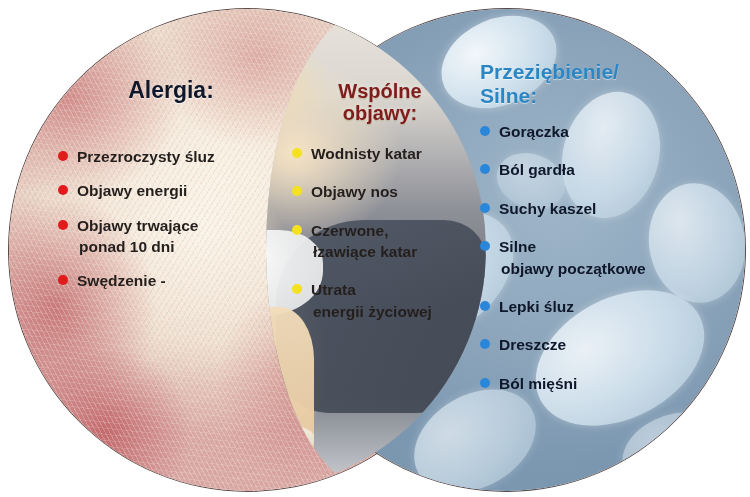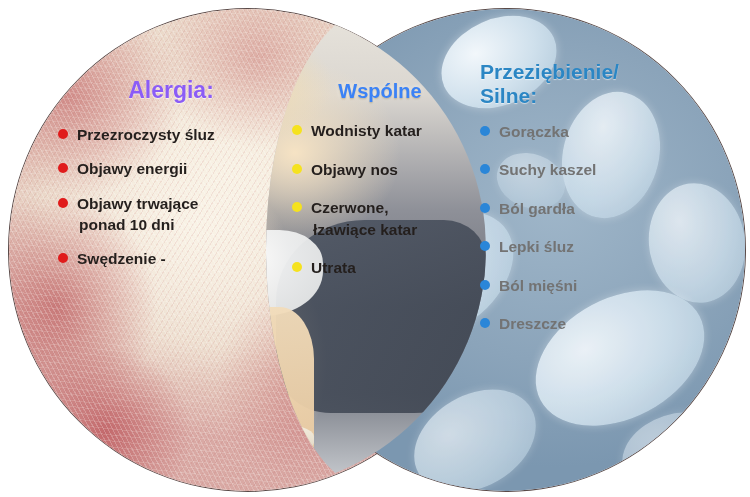--- a/index.html
+++ b/index.html
@@ -79,37 +79,37 @@
   .photo-band{position:absolute;left:42%;top:86%;width:22%;height:7%;
      background:linear-gradient(180deg,#f7f2e6,#ddd6c4);border-radius:40%;opacity:.9;}
 
   
   .col{position:absolute;}
   #col-left{left:58px;top:78px;width:226px;}
   #col-mid{left:292px;top:80px;width:176px;}
   #col-right{left:480px;top:60px;width:256px;}
 
   .heading{font-weight:bold;margin:0 0 8px 0;line-height:1.12;}
-  #h-left{font-size:23px;color:#8b5cf6;text-align:center;
-          text-shadow:0 1px 1px rgba(255,255,255,.65);margin-bottom:20px;}
-  #h-mid{font-size:20px;color:#3b82f6;text-align:center;
+  #h-left{font-size:23px;color:#0f172a;text-align:center;
+          text-shadow:0 1px 1px rgba(255,255,255,.65);margin-bottom:42px;}
+  #h-mid{font-size:20px;color:#7f1d1d;text-align:center;
          text-shadow:0 0 4px rgba(255,255,255,.85),0 1px 2px rgba(120,100,40,.55);
          margin-bottom:18px;}
   #h-right{font-size:21px;color:#2b86c4;text-align:left;
            text-shadow:0 1px 1px rgba(255,255,255,.55);margin-bottom:14px;}
 
   ul.sym{list-style:none;margin:0;padding:0;}
   ul.sym li{position:relative;padding-left:19px;margin-bottom:13px;
             font-size:15.5px;font-weight:bold;color:#241f1d;line-height:1.38;}
   ul.sym li::before{content:"";position:absolute;left:0;top:5px;
             width:10px;height:10px;border-radius:50%;}
   #list-left li::before{background:#e01b1b;}
   #list-mid li::before{background:#f5e21f;}
   #list-right li::before{background:#2a86d8;}
-  #list-right li{color:#737373;margin-bottom:17px;}
+  #list-right li{color:#0f172a;margin-bottom:17px;}
   #list-mid li{margin-bottom:17px;}
   .cont{display:block;padding-left:2px;}
 </style>
 </head>
 <body>
 
 <div id="stage">
 
   <div class="circle" id="circle-left">
     <div class="tex-left"></div>
@@ -158,58 +158,64 @@
       </li>
       <li>
         <span>Swędzenie -</span>
       </li>
     </ul>
   </div>
 
   <div class="col" id="col-mid">
     <div class="heading" id="h-mid">
       <span>Wspólne</span><br>
+      <span>objawy:</span>
     </div>
     <ul class="sym" id="list-mid">
       <li>
         <span>Wodnisty katar</span>
       </li>
       <li>
         <span>Objawy nos</span>
       </li>
       <li>
         <span>Czerwone,</span>
         <span class="cont">łzawiące katar</span>
       </li>
       <li>
         <span>Utrata</span>
+        <span class="cont">energii życiowej</span>
       </li>
     </ul>
   </div>
 
   <div class="col" id="col-right">
     <div class="heading" id="h-right">
       <span>Przeziębienie/</span><br>
       <span>Silne:</span>
     </div>
     <ul class="sym" id="list-right">
       <li>
         <span>Gorączka</span>
       </li>
       <li>
+        <span>Ból gardła</span>
+      </li>
+      <li>
         <span>Suchy kaszel</span>
       </li>
       <li>
-        <span>Ból gardła</span>
+        <span>Silne</span>
+        <span class="cont">objawy początkowe</span>
       </li>
       <li>
         <span>Lepki śluz</span>
       </li>
       <li>
+        <span>Dreszcze</span>
+      </li>
+      <li>
         <span>Ból mięśni</span>
       </li>
-      <li>
-        <span>Dreszcze</span>
-      </li>
     </ul>
   </div>
 
 </div>
 
 </body></html>

